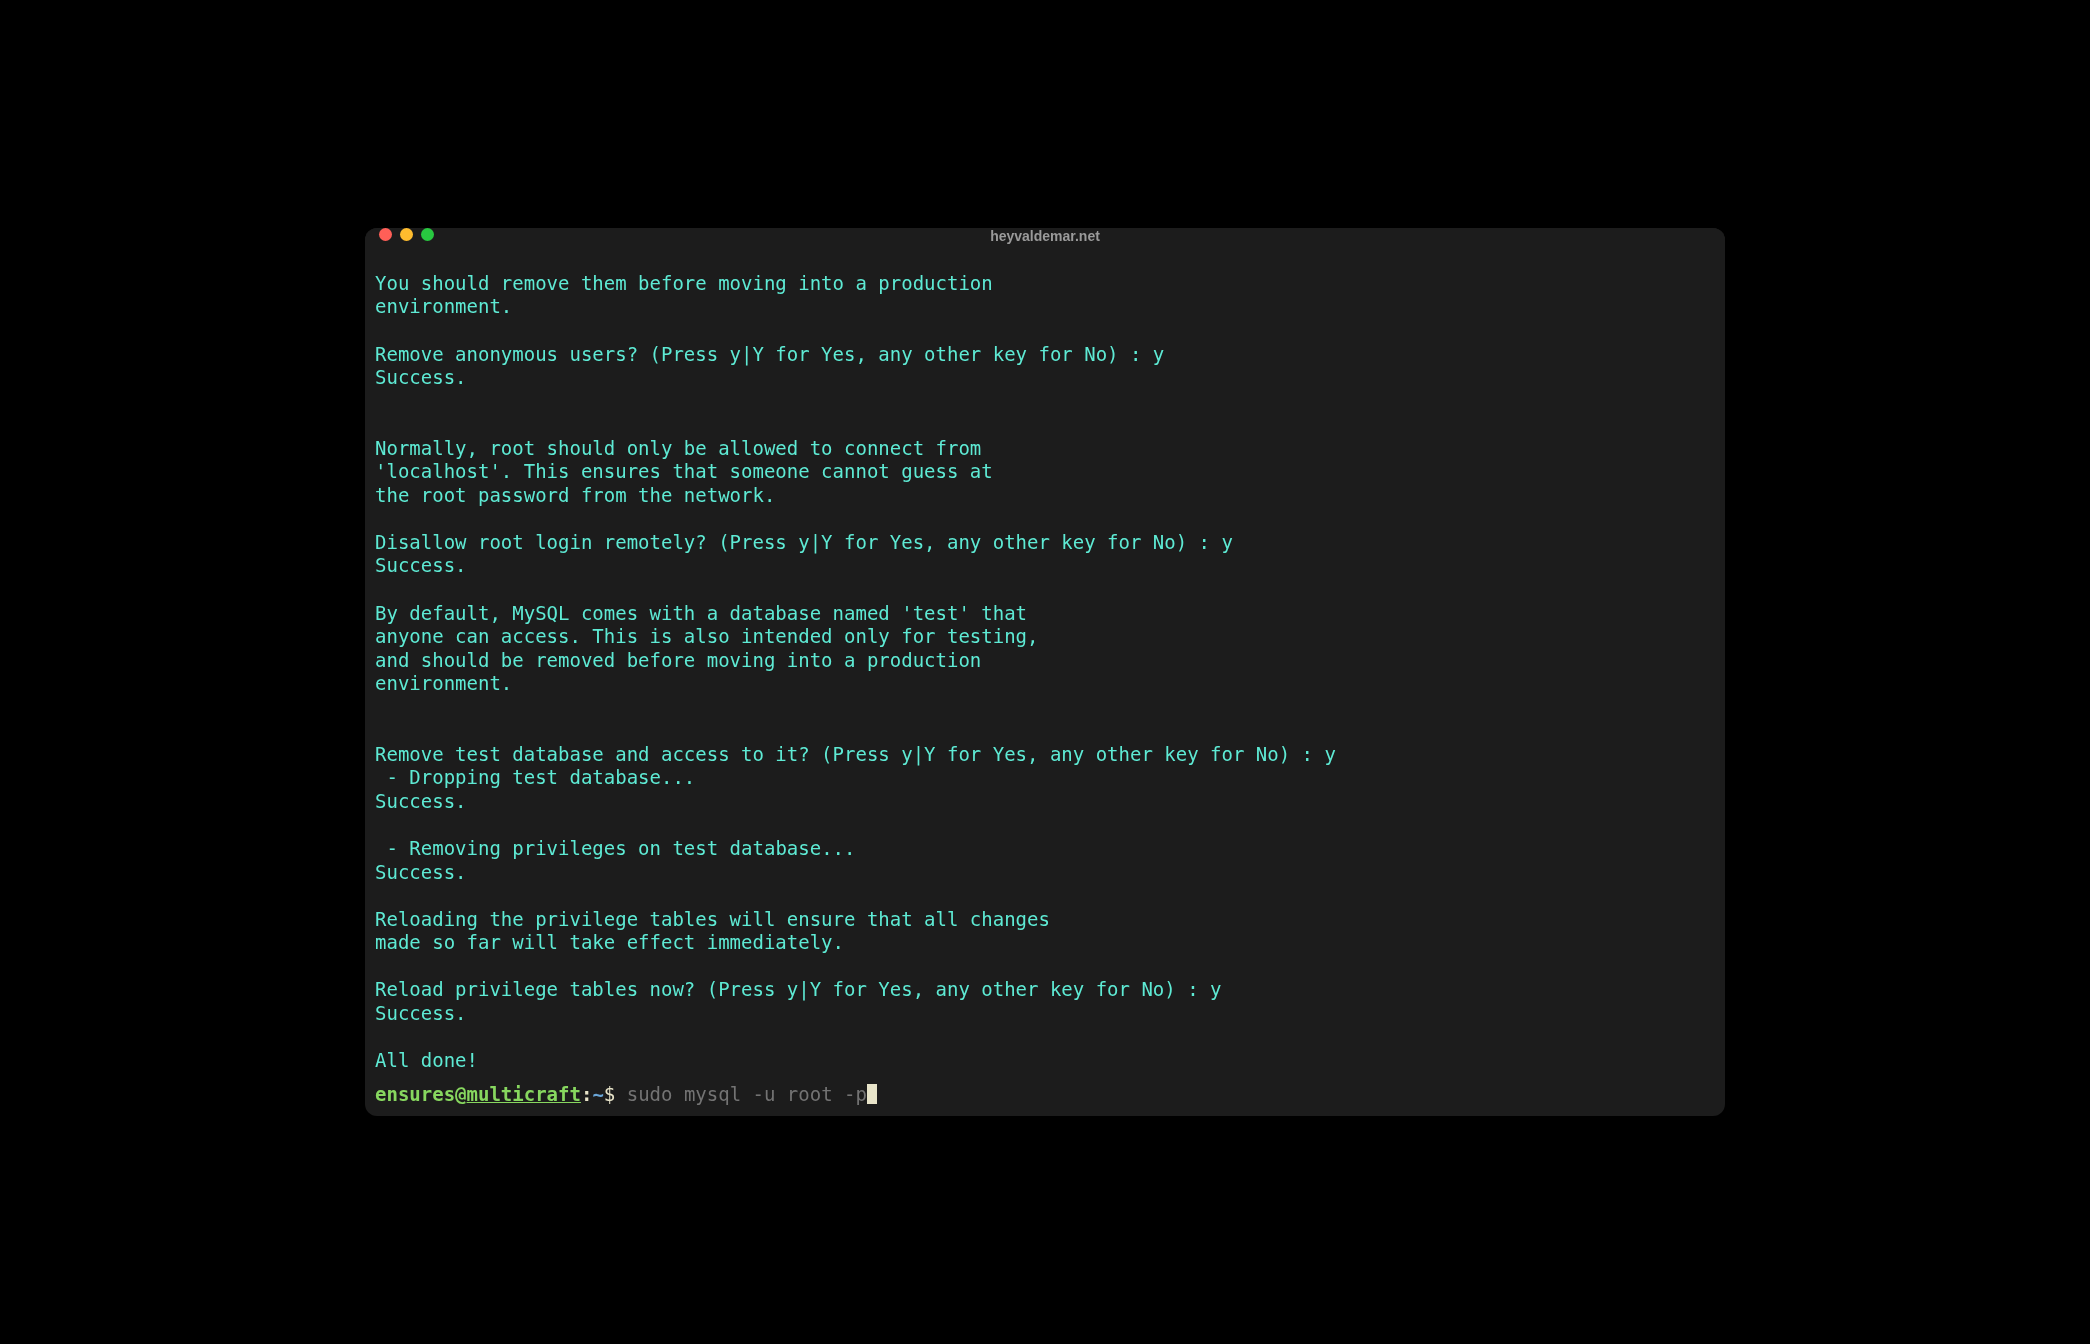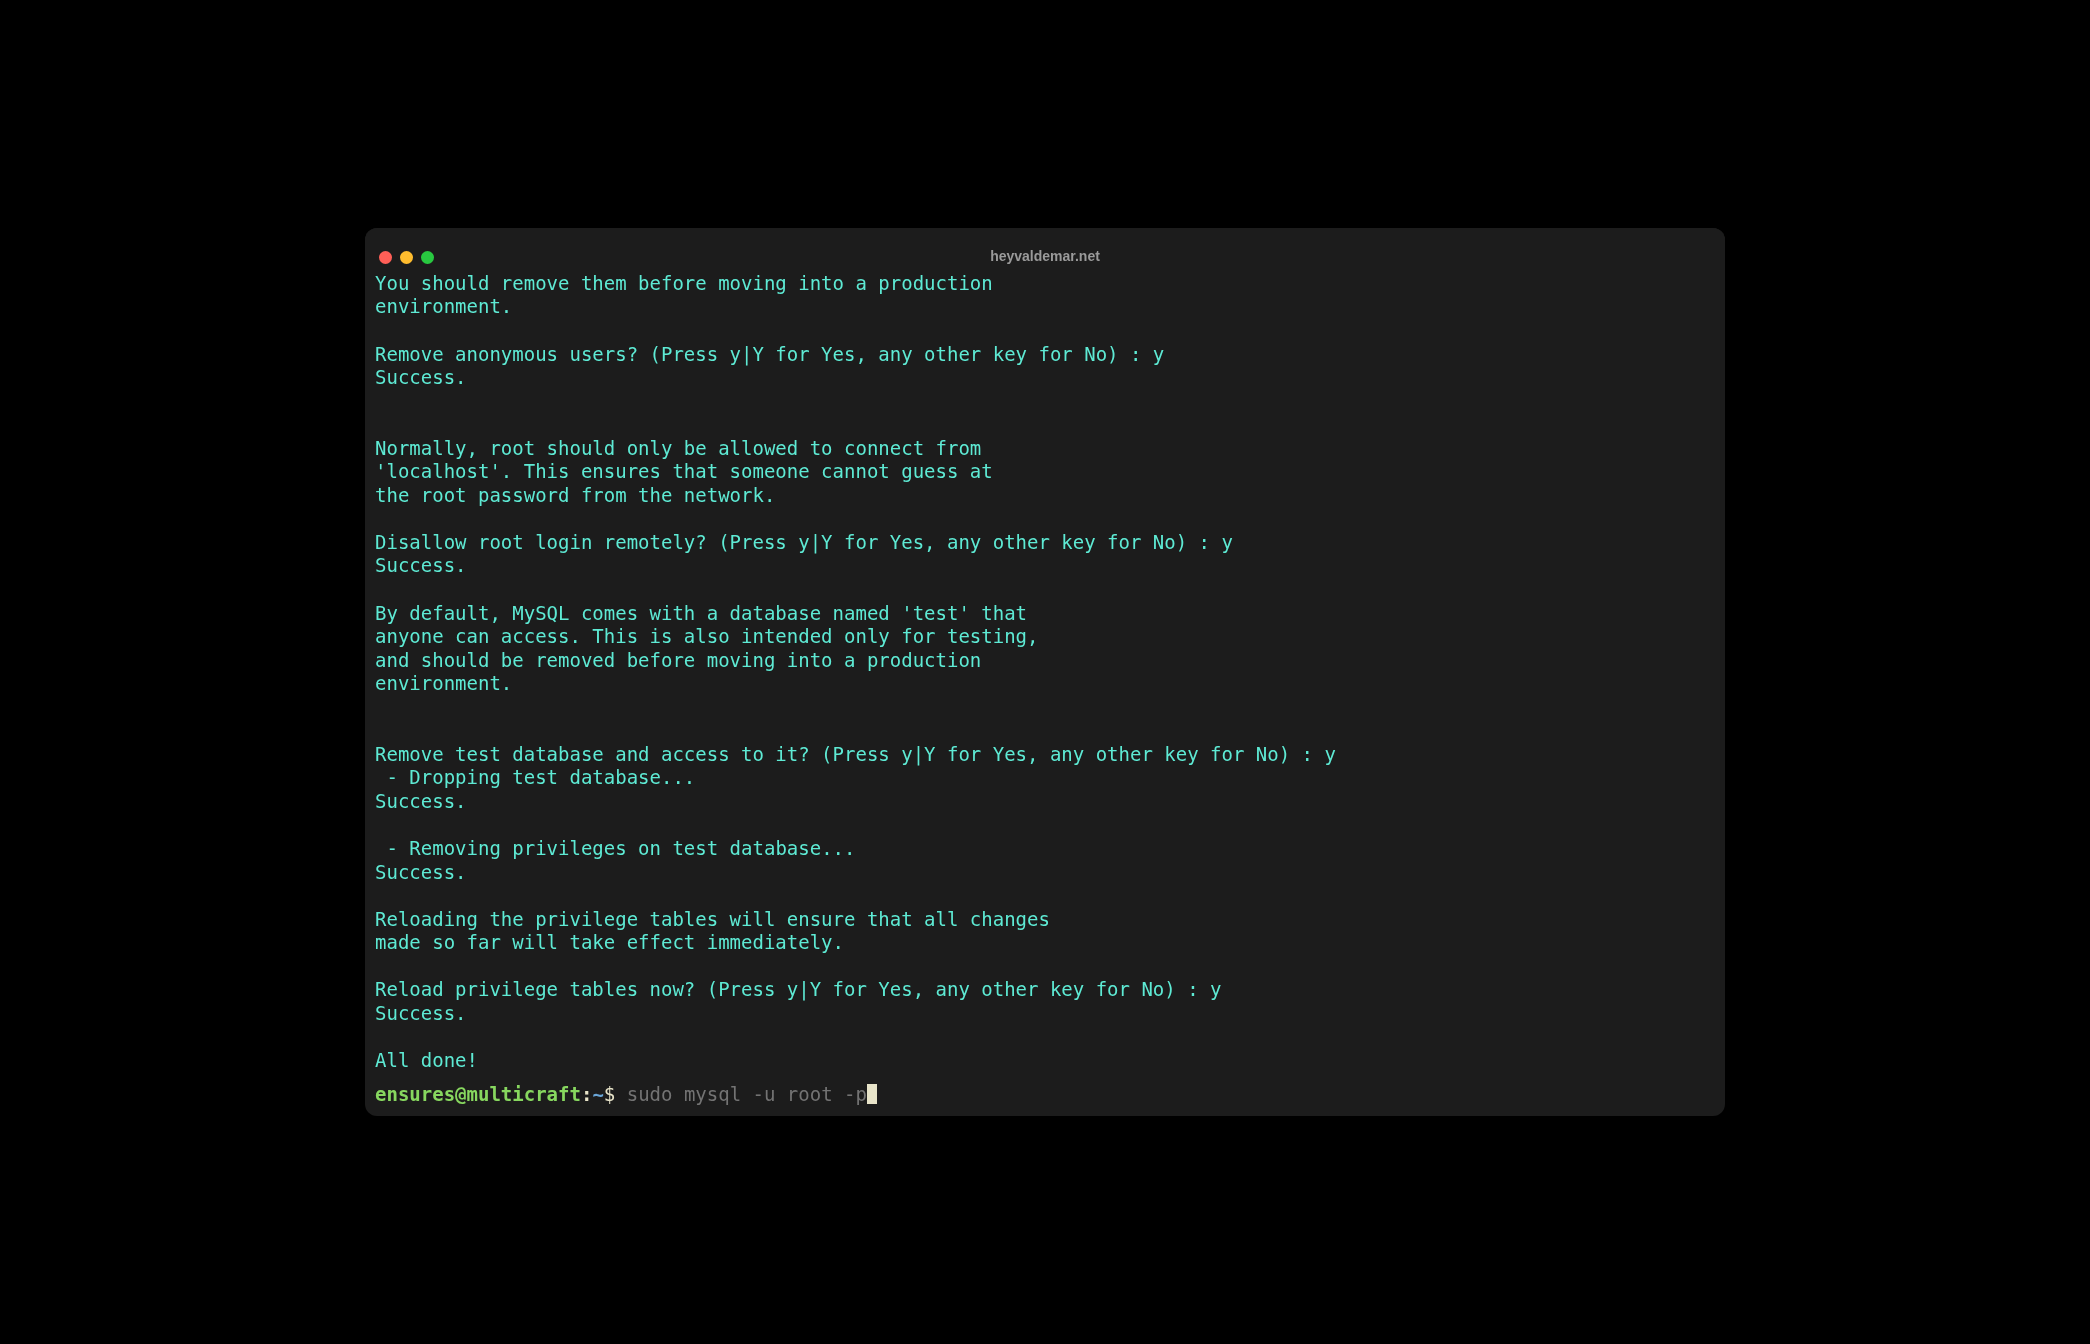--- a/index.html
+++ b/index.html
@@ -15,21 +15,21 @@
       width: 1360px;
       background: #1c1c1c;
       border-radius: 12px;
       overflow: hidden;
       box-shadow: 0 10px 40px rgba(0,0,0,0.5);
     }
     .titlebar {
       height: 36px;
       background: #1c1c1c;
       display: flex;
-      align-items: flex-end;
+      align-items: flex-start;
       padding: 0 14px;
       position: relative;
     }
     .traffic-lights {
       display: flex;
       gap: 8px;
     }
     .light {
       width: 13px;
       height: 13px;
@@ -58,21 +58,21 @@
     }
     .prompt-line {
       font-family: "SF Mono", "Menlo", "Consolas", monospace;
       font-size: 19px;
       line-height: 1.24;
       padding: 0 10px 10px 10px;
       white-space: pre;
     }
     .user { color: #87d75f; font-weight: bold; }
     .at   { color: #87d75f; font-weight: bold; }
-    .host { color: #87d75f; font-weight: bold; }
+    .host { color: #87d75f; font-weight: bold; text-decoration: underline; }
     .colon { color: #e8e4c9; font-weight: bold; }
     .path { color: #6aa6d8; font-weight: bold; }
     .dollar { color: #e8e4c9; }
     .cmd { color: #737373; }
     .cursor {
       display: inline-block;
       width: 10px;
       height: 20px;
       background: #e8e4c9;
       vertical-align: text-bottom;

